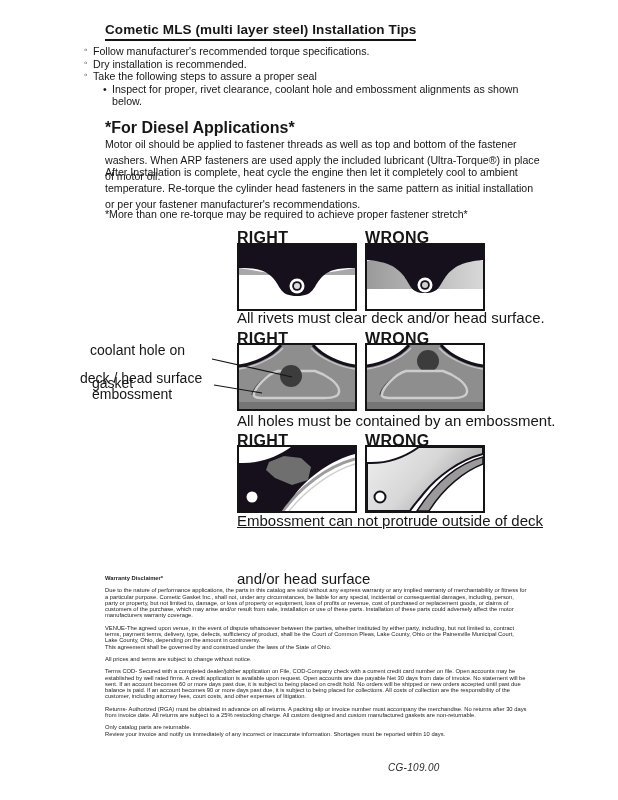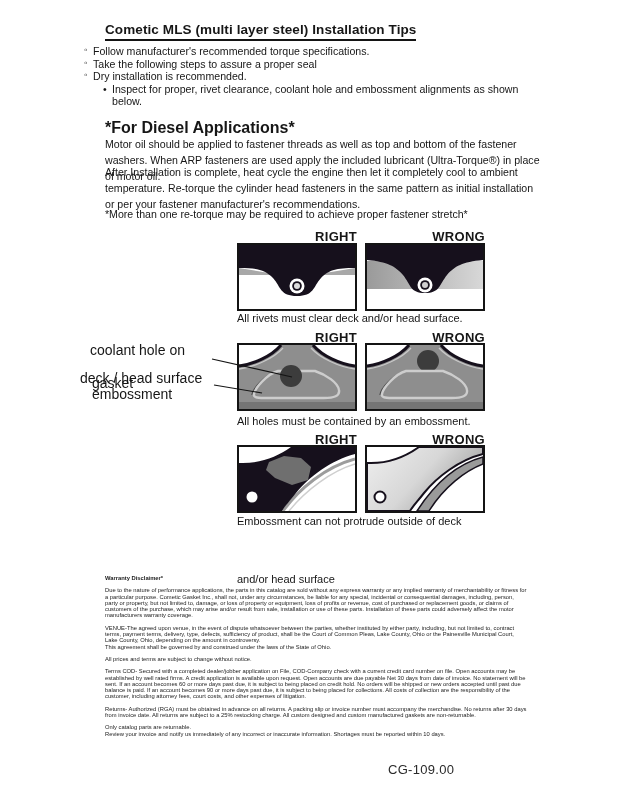--- a/index.html
+++ b/index.html
@@ -12,43 +12,43 @@
     border-bottom:2px solid #141414;padding-bottom:2px;letter-spacing:.1px;
   }
   .bullets{position:absolute;left:84px;top:45px;font-size:10.6px;line-height:12.6px;width:460px;}
   .b1{position:relative;padding-left:9px;}
   .b1::before{content:"◦";position:absolute;left:0;top:-1px;font-size:10px;}
   .b2{position:relative;padding-left:9px;margin-left:19px;}
   .b2::before{content:"•";position:absolute;left:0;top:0;}
   .sec-head{position:absolute;left:105px;top:119px;font-size:16px;font-weight:bold;}
   .para{position:absolute;left:105px;width:438px;font-size:10.6px;line-height:16px;}
   .p1{top:136px;} .p2{top:164px;} .pnote{top:206px;}
-  .diag-header{position:absolute;width:120px;text-align:right;font-weight:bold;font-size:13px;letter-spacing:.3px;}
+  .diag-header{position:absolute;width:120px;text-align:left;font-weight:bold;font-size:16px;letter-spacing:.3px;}
   .diag-box{position:absolute;width:116px;height:64px;border:2px solid #141414;background:#fff;}
   .diag-box svg{display:block;width:116px;height:64px;}
-  .caption{position:absolute;left:237px;font-size:11px;line-height:10.8px;}
+  .caption{position:absolute;left:237px;font-size:15px;line-height:10.8px;}
   .lbl{position:absolute;font-size:14px;line-height:10.6px;}
   .leader-svg{position:absolute;left:105px;top:340px;z-index:5;}
   .disc{position:absolute;left:105px;top:575px;width:422px;font-size:5.8px;line-height:6.3px;color:#1c1c1c;}
   .disc .head{font-weight:bold;margin-bottom:6px;}
   .disc .blk{margin-bottom:6px;}
   .disc .tight{margin-bottom:0;}
-  .footer{position:absolute;left:388px;top:762px;font-size:13px;letter-spacing:.3px;color:#2a2a2a;}
+  .footer{position:absolute;left:388px;top:762px;font-size:10px;letter-spacing:.3px;color:#2a2a2a;font-style:italic;}
 </style>
 </head>
 <body>
 
 <div class="page">
 
   <div class="title">Cometic MLS (multi layer steel) Installation Tips</div>
 
   <div class="bullets">
     <div class="b1">Follow manufacturer's recommended torque specifications.</div>
+    <div class="b1">Dry installation is recommended.</div>
     <div class="b1">Take the following steps to assure a proper seal</div>
-    <div class="b1">Dry installation is recommended.</div>
     <div class="b2">Inspect for proper, rivet clearance, coolant hole and embossment alignments as shown below.</div>
   </div>
 
   <div class="sec-head">*For Diesel Applications*</div>
   <div class="para p1">Motor oil should be applied to fastener threads as well as top and bottom of the fastener washers. When ARP fasteners are used apply the included lubricant (Ultra-Torque®) in place of motor oil.</div>
   <div class="para p2">After Installation is complete, heat cycle the engine then let it completely cool to ambient temperature. Re-torque the cylinder head fasteners in the same pattern as initial installation or per your fastener manufacturer's recommendations.</div>
   <div class="para pnote">*More than one re-torque may be required to achieve proper fastener stretch*</div>
 
   <div class="diag-header" style="left:237px;top:229px;">RIGHT</div>
   <div class="diag-header" style="left:365px;top:229px;">WRONG</div>
@@ -153,21 +153,21 @@
             <stop offset="0.55" stop-color="#d7d7d7"></stop>
             <stop offset="1" stop-color="#a0a0a0"></stop>
         </linearGradient>
       </defs>
       <rect width="116" height="64" fill="#ffffff"></rect>
       <path d="M0,16 C20,17 38,10 52,0 H116 V7 C92,13 70,30 57,46 C50,55 46,59 43,64 H0 Z" fill="url(#g3)" stroke="#16101c" stroke-width="2"></path>
       <path d="M116,10 C90,17 68,36 50,64 L62,64 C77,40 98,24 116,17 Z" fill="#9a9a9a" stroke="#16101c" stroke-width="1.5"></path>
       <circle cx="13" cy="50" r="5.5" fill="#ffffff" stroke="#16101c" stroke-width="2"></circle>
     </svg>
   </div>
-  <div class="caption" style="top:516px;">Embossment can not protrude outside of deck</div>
+  <div class="caption" style="top:516px;text-decoration:underline;">Embossment can not protrude outside of deck</div>
   <div class="caption" style="top:534px;margin-top:40px;">and/or head surface</div>
 
   <div class="disc">
     <div class="head">Warranty Disclaimer*</div>
     <div class="blk">Due to the nature of performance applications, the parts in this catalog are sold without any express warranty or any implied warranty of merchantability or fitness for a particular purpose.  Cometic Gasket Inc., shall not, under any circumstances, be liable for any special, incidental or consequential damages, including, person, party or property, but not limited to, damage, or loss of property or equipment, loss of profits or revenue, cost of purchased or replacement goods, or claims of customers of the purchase, which may arise and/or result from sale, installation or use of these parts.  Installation of these parts could adversely affect the motor manufacturers warranty coverage.</div>
     <div class="blk tight">VENUE-The agreed upon venue, in the event of dispute whatsoever between the parties, whether instituted by either party, including, but not limited to, contract terms, payment terms, delivery, type, defects, sufficiency of product, shall be the Court of Common Pleas, Lake County, Ohio or the Painesville Municipal Court, Lake County, Ohio, depending on the amount in controversy.</div>
     <div class="blk">This agreement shall be governed by and construed under the laws of the State of Ohio.</div>
     <div class="blk">All prices and terms are subject to change without notice.</div>
     <div class="blk">Terms COD- Secured with a completed dealer/jobber application on File, COD-Company check with a current credit card number on file.  Open accounts may be established by well rated firms.  A credit application is available upon request.  Open accounts are due payable Net 30 days from date of invoice.  No statement will be sent.  If an account becomes 60 or more days past due, it is subject to being placed on credit hold.  No orders will be shipped or new orders accepted until past due balance is paid.  If an account becomes 90 or more days past due, it is subject to being placed for collections.  All costs of collection are the responsibility of the customer, including attorney fees, court costs, and other expenses of litigation.</div>
     <div class="blk">Returns- Authorized (RGA) must be obtained in advance on all returns.  A packing slip or invoice number must accompany the merchandise.  No returns after 30 days from invoice date.  All returns are subject to a 25% restocking charge.  All custom designed and custom manufactured gaskets are non-returnable.</div>

